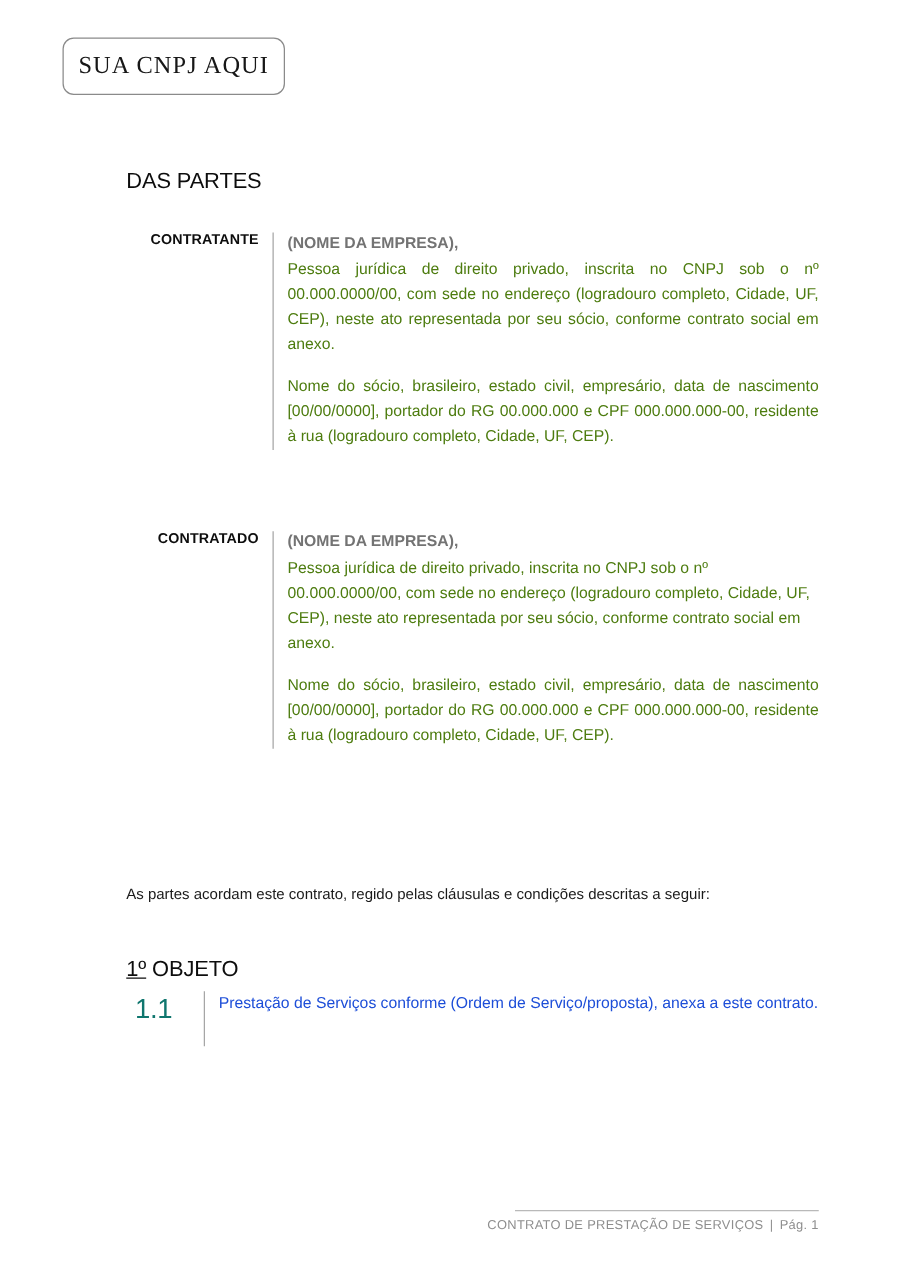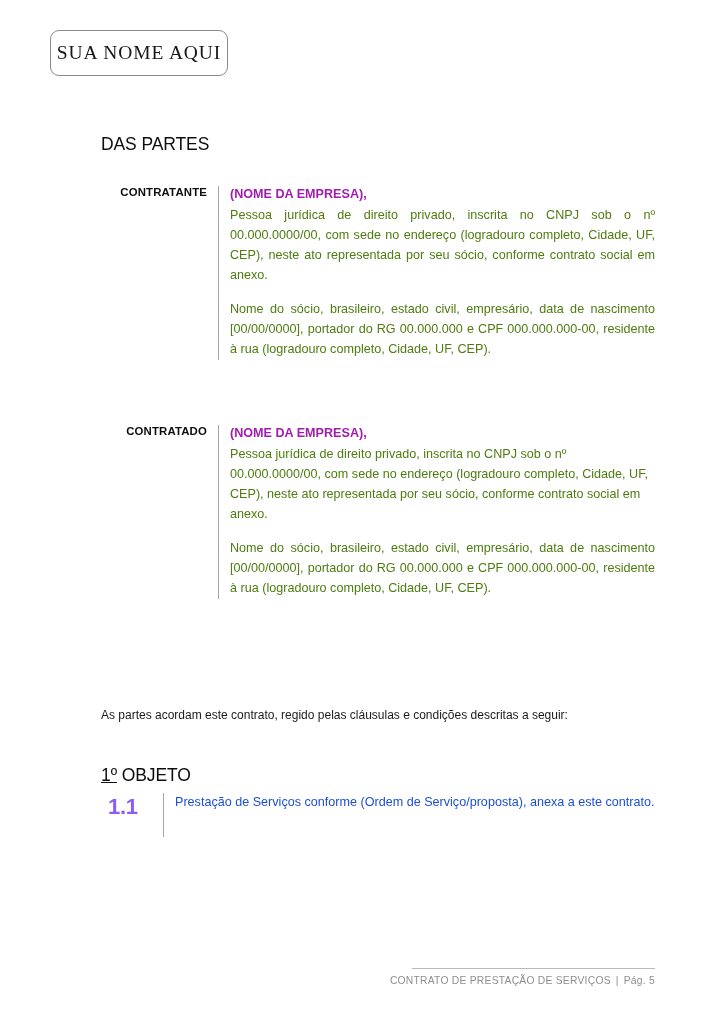--- a/index.html
+++ b/index.html
@@ -89,21 +89,21 @@
   }
   .party-body {
     flex: 1 1 auto;
     padding-left: 11px;
     box-sizing: border-box;
   }
 
   .party-title {
     font-size: 12.6px;
     font-weight: bold;
-    color: #a21caf;
+    color: #737373;
     line-height: 1.42;
     margin: 0 0 2px 0;
   }
   .party-para {
     font-size: 12.6px;
     line-height: 1.58;
     color: #4d7c0f;
     margin: 0;
   }
   .party-para.justify { text-align: justify; text-justify: inter-word; }
@@ -135,22 +135,22 @@
     flex: 0 0 62px;
     display: flex;
     align-items: flex-start;
     justify-content: flex-start;
     padding-top: 3px;
     padding-left: 7px;
     box-sizing: border-box;
   }
   .clause-number {
     font-size: 22px;
-    font-weight: bold;
-    color: #8b5cf6;
+    font-weight: normal;
+    color: #0f766e;
     letter-spacing: -0.3px;
     line-height: 1;
   }
   .clause-divider {
     flex: 0 0 1px;
     width: 1px;
     background: #a6a6a6;
     align-self: stretch;
     min-height: 44px;
   }
@@ -194,21 +194,21 @@
     white-space: nowrap;
   }
   .footer-sep { padding: 0 5px; }
 </style>
 </head>
 <body>
 
 <div class="page">
 
   <div class="logo-box">
-    <span class="logo-text">SUA NOME AQUI</span>
+    <span class="logo-text">SUA CNPJ AQUI</span>
   </div>
 
   <h1 class="h-section" id="das-partes-heading">DAS PARTES</h1>
 
   <div class="party-block" id="party-contratante">
     <div class="party-label-cell">
       <span class="party-label">CONTRATANTE</span>
     </div>
     <div class="party-divider"></div>
     <div class="party-body">
@@ -242,17 +242,17 @@
     </div>
     <div class="clause-divider"></div>
     <div class="clause-body">
       <p class="clause-text">Prestação de Serviços conforme (Ordem de Serviço/proposta), anexa a este contrato.</p>
     </div>
   </div>
 
   <div id="footer">
     <div class="footer-rule"></div>
     <div class="footer-text">
-      <span>CONTRATO DE PRESTAÇÃO DE SERVIÇOS</span><span class="footer-sep">|</span><span>Pág. 5</span>
+      <span>CONTRATO DE PRESTAÇÃO DE SERVIÇOS</span><span class="footer-sep">|</span><span>Pág. 1</span>
     </div>
   </div>
 
 </div>
 
 </body></html>

